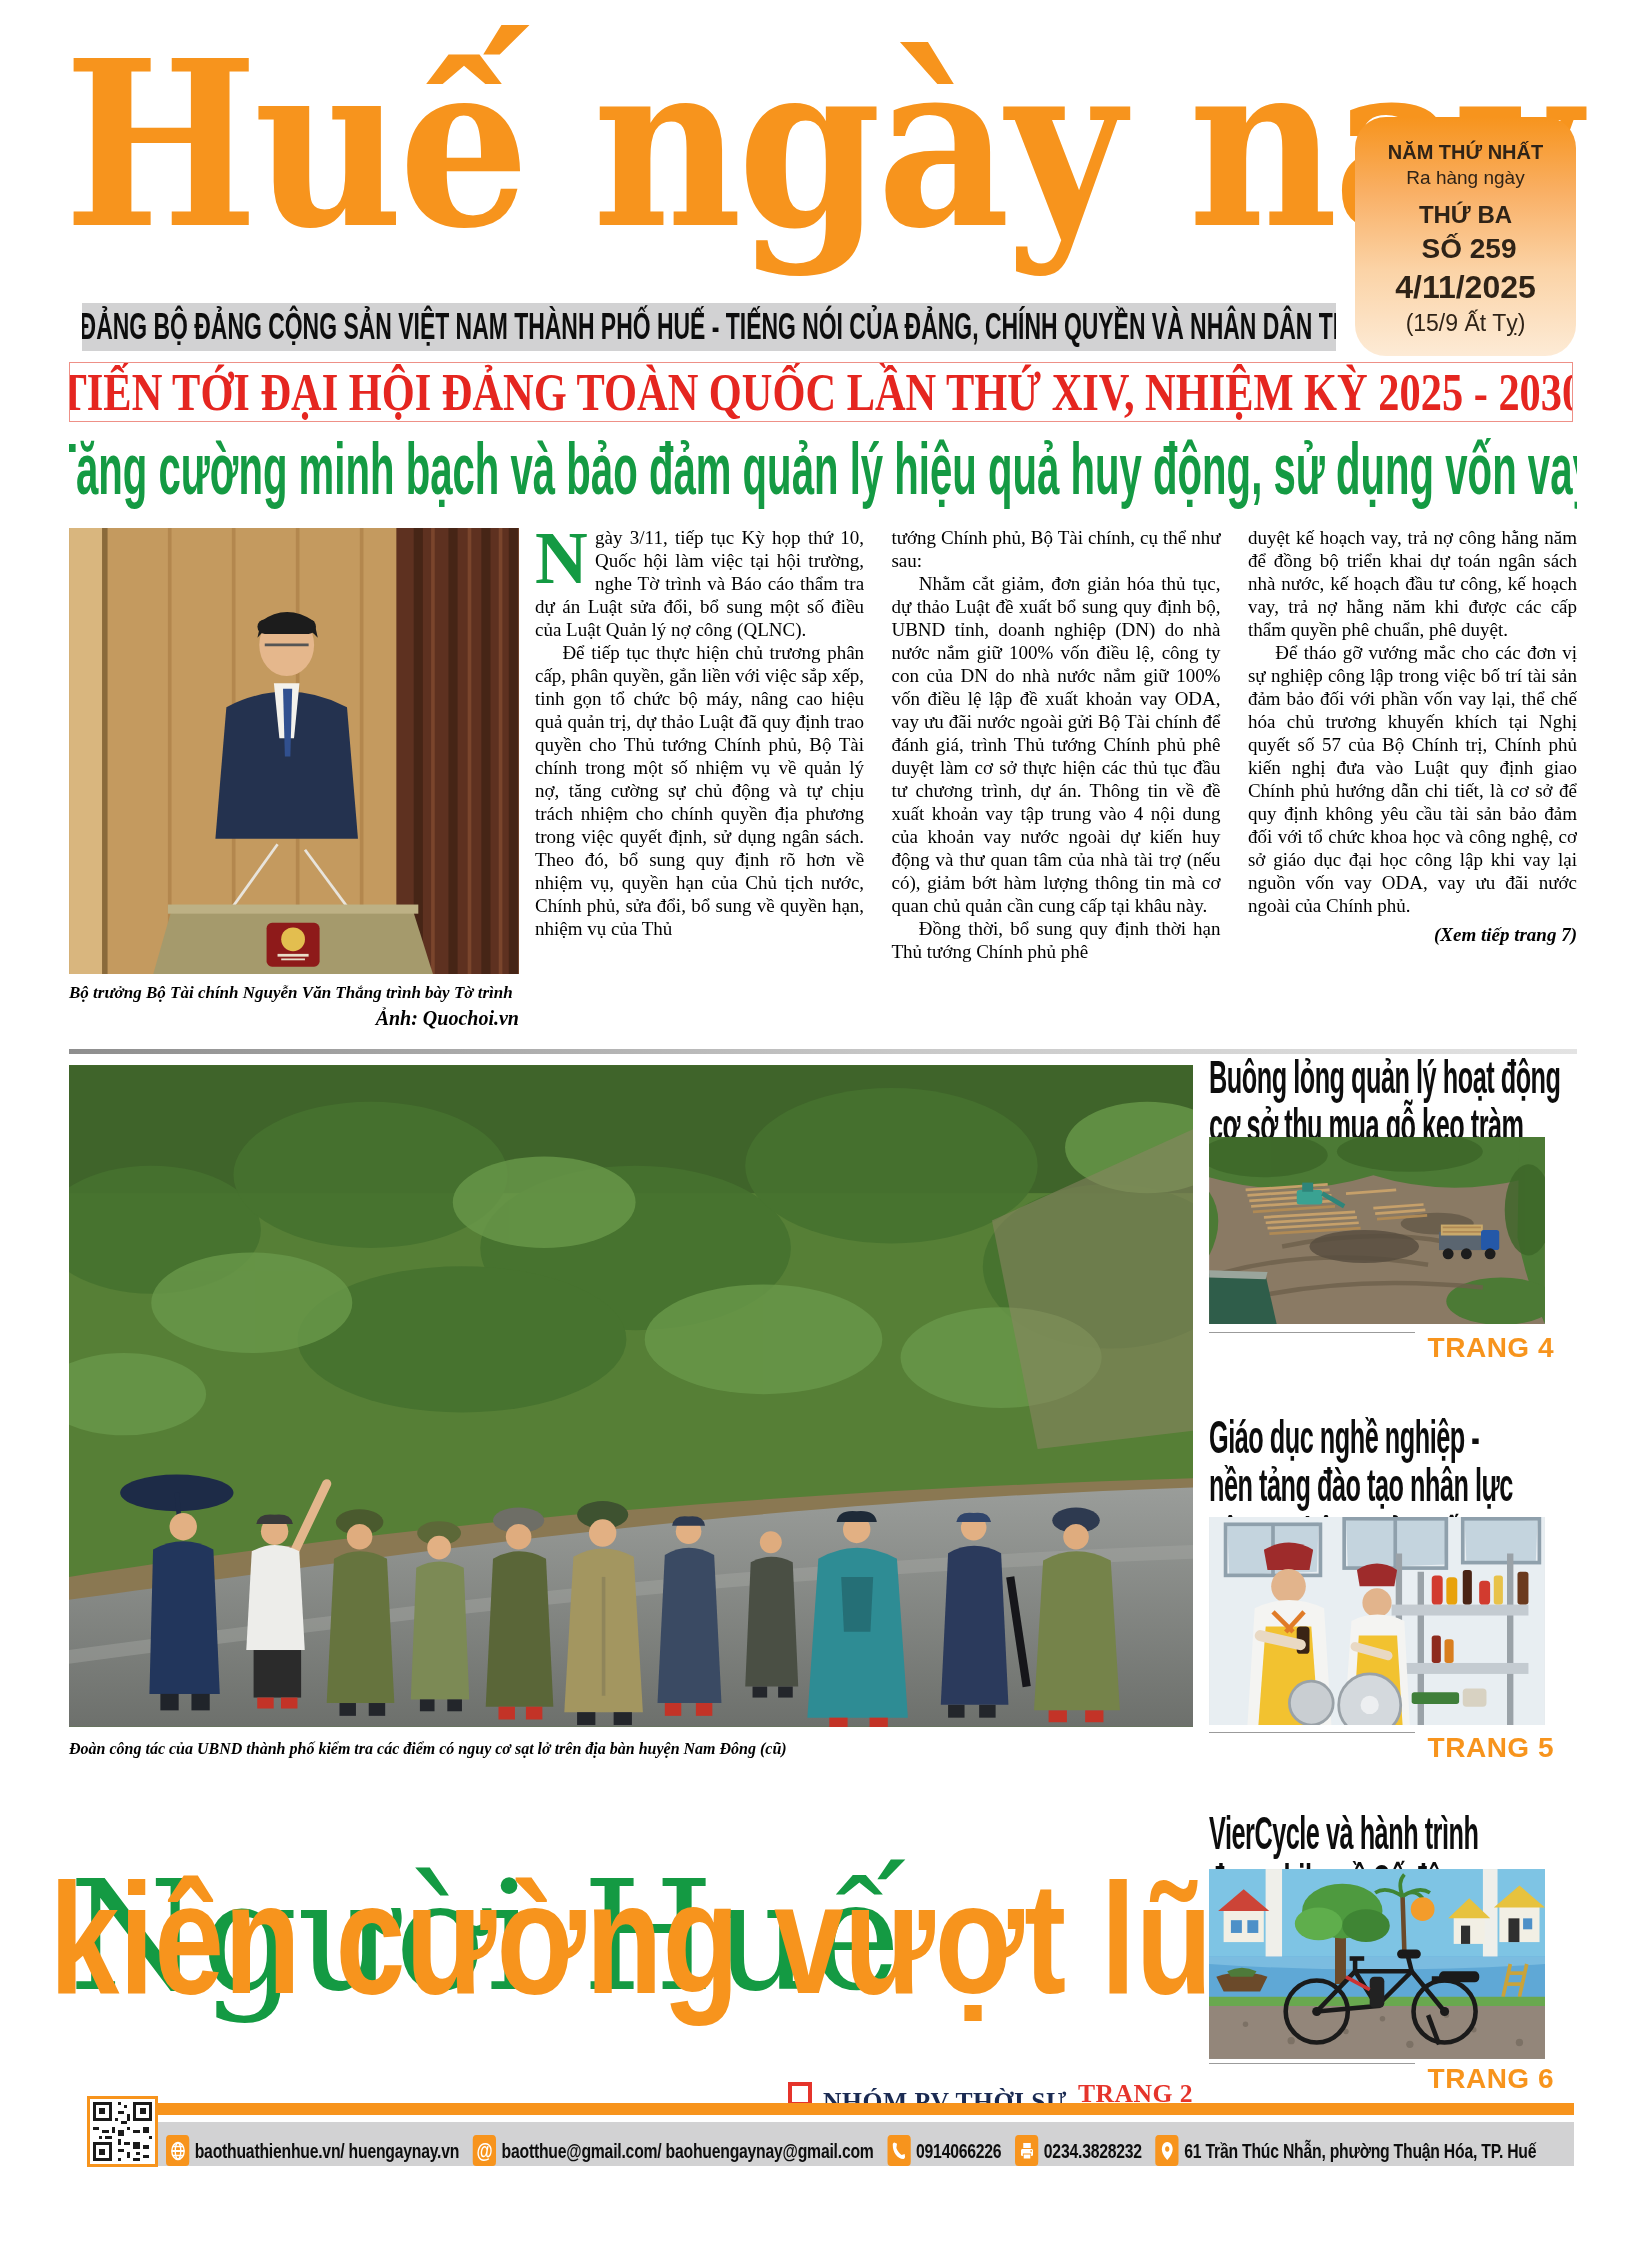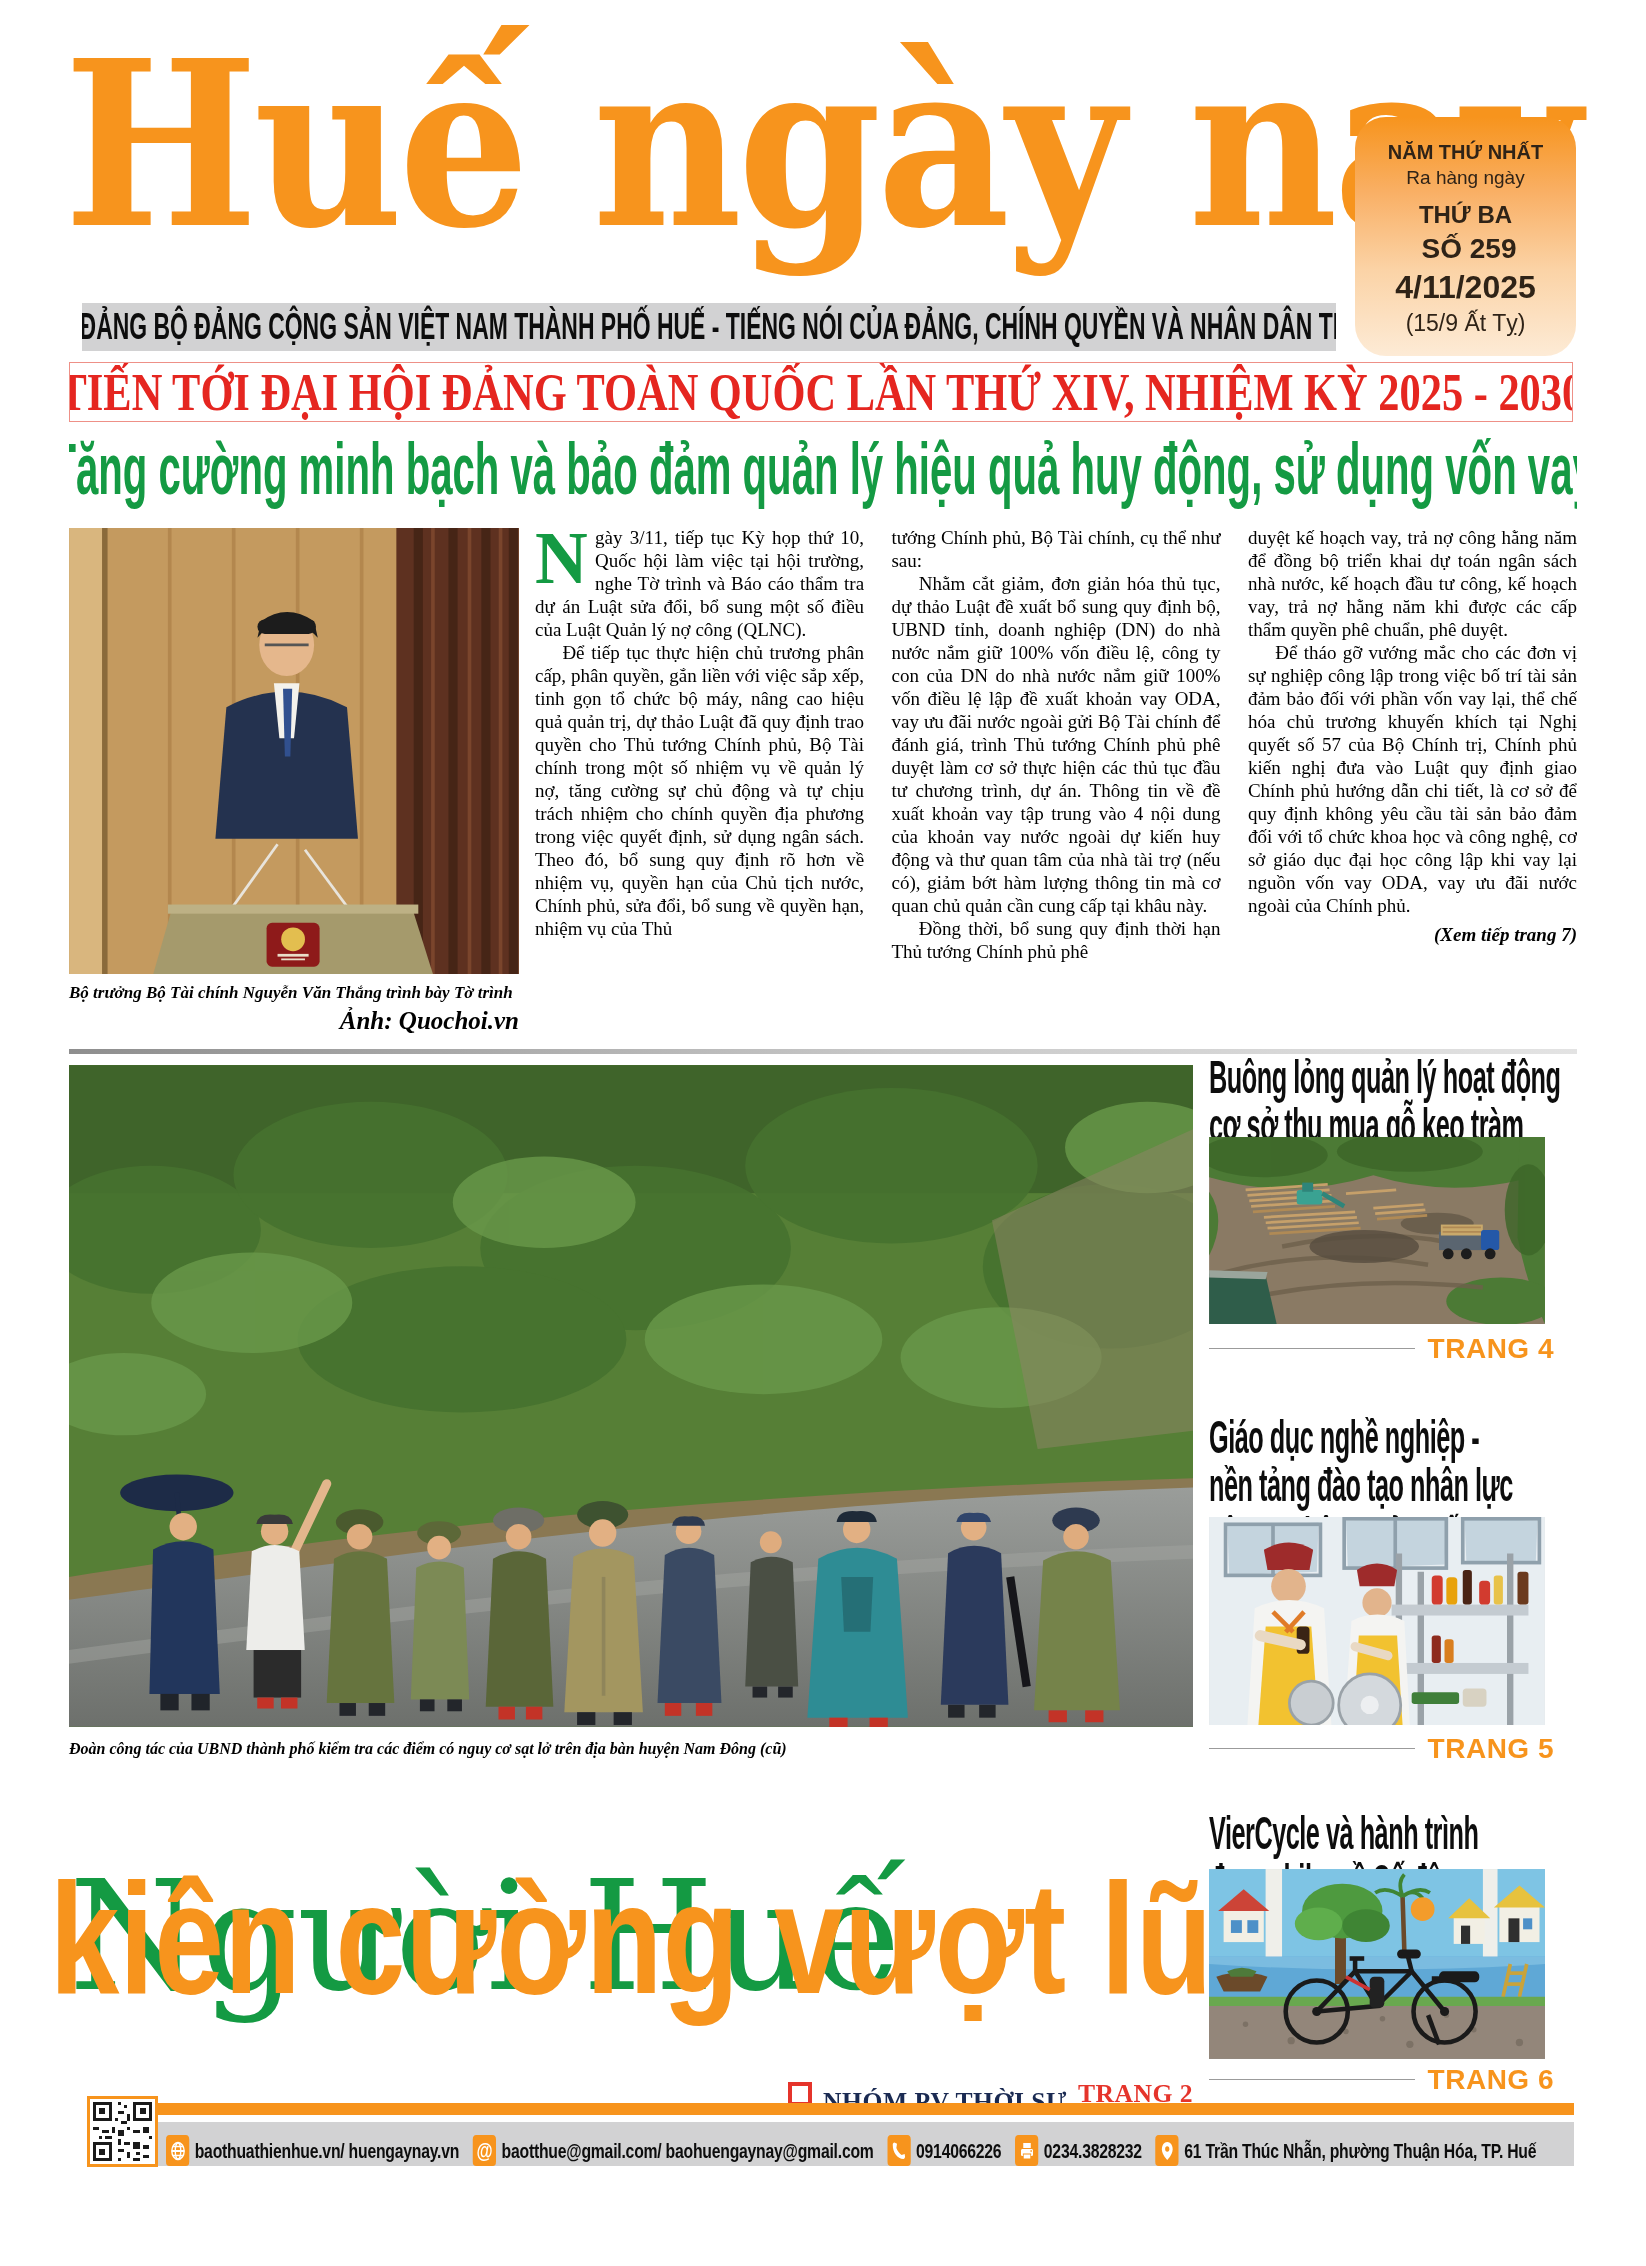--- a/index.html
+++ b/index.html
@@ -37,21 +37,21 @@
         display:flex;align-items:center;justify-content:center;overflow:hidden;}
   .lead-headline span{font-weight:bold;font-size:73px;color:#149A43;white-space:nowrap;
         display:inline-block;transform:scaleX(0.55);}
 
   
   .lead-photo{position:absolute;left:69px;top:528px;width:450px;height:446px;background:#C49A5F;}
   .lead-caption{position:absolute;left:69px;top:983px;width:457px;
         font-family:"Liberation Serif",serif;font-weight:bold;font-style:italic;font-size:17px;
         white-space:nowrap;color:#000;}
   .lead-credit{position:absolute;left:69px;top:1007px;width:450px;text-align:right;
-        font-family:"Liberation Serif",serif;font-weight:bold;font-style:italic;font-size:25px;color:#000;}
+        font-family:"Liberation Serif",serif;font-weight:bold;font-style:italic;font-size:20px;color:#000;}
 
   .columns{position:absolute;left:535px;top:526px;width:1042px;height:517px;display:flex;gap:27.4px;
         font-family:"Liberation Serif",serif;font-size:19px;line-height:23px;text-align:justify;
         color:#000;overflow:hidden;}
   .col{flex:1;overflow:hidden;}
   .col p{margin:0;text-indent:27.4px;}
   .col .lead-p{text-indent:0;}
   .coltext p:first-child{text-indent:0;}
   .dropcap{float:left;color:#149A43;font-weight:bold;font-size:73px;line-height:57px;
         padding:3.7px 7.3px 0 0;font-family:"Liberation Serif",serif;}
@@ -75,21 +75,21 @@
         justify-content:flex-end;align-items:center;gap:11px;}
   .byline-square{width:16.4px;height:16.4px;border:4.6px solid #E5342B;}
   .byline-name{font-family:"Liberation Serif",serif;font-weight:bold;font-size:25.6px;color:#1A2A52;letter-spacing:0.5px;margin-top:16px;}
   .byline-page{font-family:"Liberation Serif",serif;font-weight:bold;font-size:25.6px;color:#E5342B;letter-spacing:0.5px;}
 
   
   .sb-title{position:absolute;left:1209px;width:640px;font-weight:bold;font-size:46px;
         line-height:1.05;color:#0d0d0d;white-space:pre-line;letter-spacing:-0.9px;
         transform:scaleX(0.55);transform-origin:left top;}
   .sb-photo{position:absolute;left:1209px;width:336px;background:#ddd;}
-  .sb-ref{position:absolute;left:1209px;width:345px;display:flex;align-items:center;height:33px;}
+  .sb-ref{position:absolute;left:1209px;width:345px;display:flex;align-items:flex-start;height:33px;}
   .sb-rule{flex:1;border-top:1.8px solid #9B9B9B;margin-right:12.8px;}
   .sb-trang{color:#F7941D;font-weight:bold;font-size:28px;letter-spacing:0.5px;white-space:nowrap;}
 
   
   .footer-orange{position:absolute;left:87px;top:2103px;width:1487px;height:12px;background:#F7941D;}
   .footer-grey{position:absolute;left:87px;top:2122px;width:1487px;height:44px;background:#D2D2D3;
         box-sizing:border-box;padding-left:79px;display:flex;align-items:flex-end;overflow:hidden;}
   .fitems{display:flex;align-items:center;gap:18.3px;white-space:nowrap;
         transform:scaleX(0.75);transform-origin:left center;width:133%;}
   .fitem{display:flex;align-items:center;gap:7.3px;font-weight:bold;font-size:21px;

